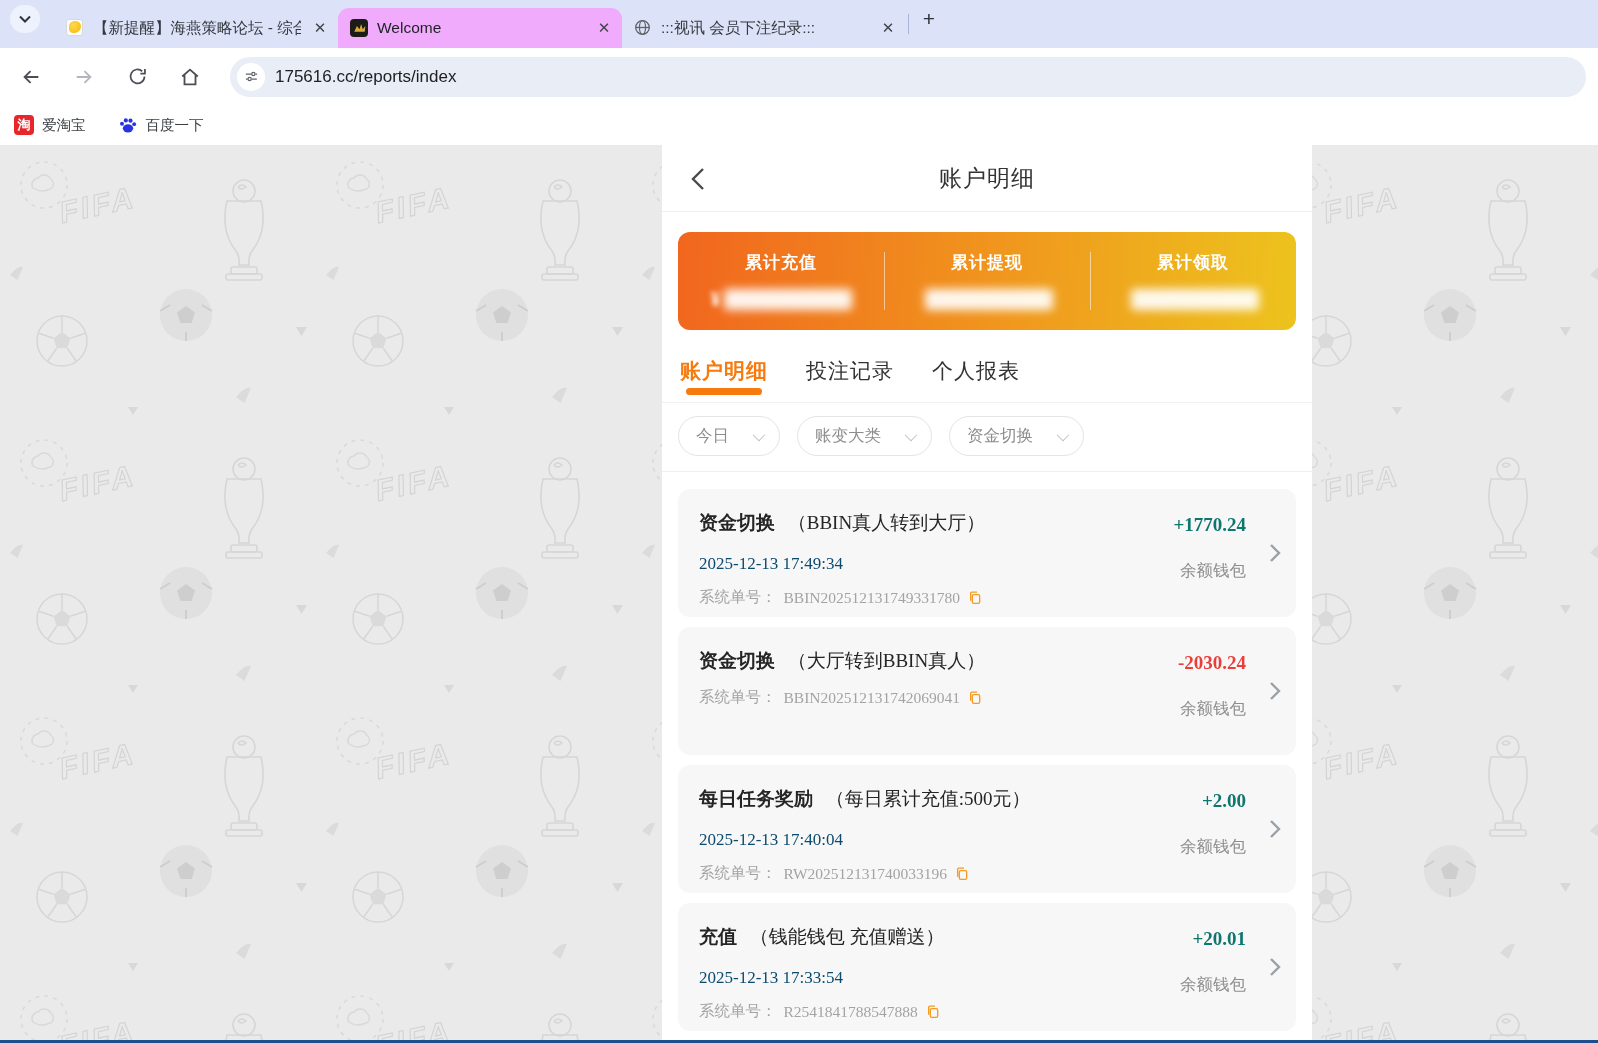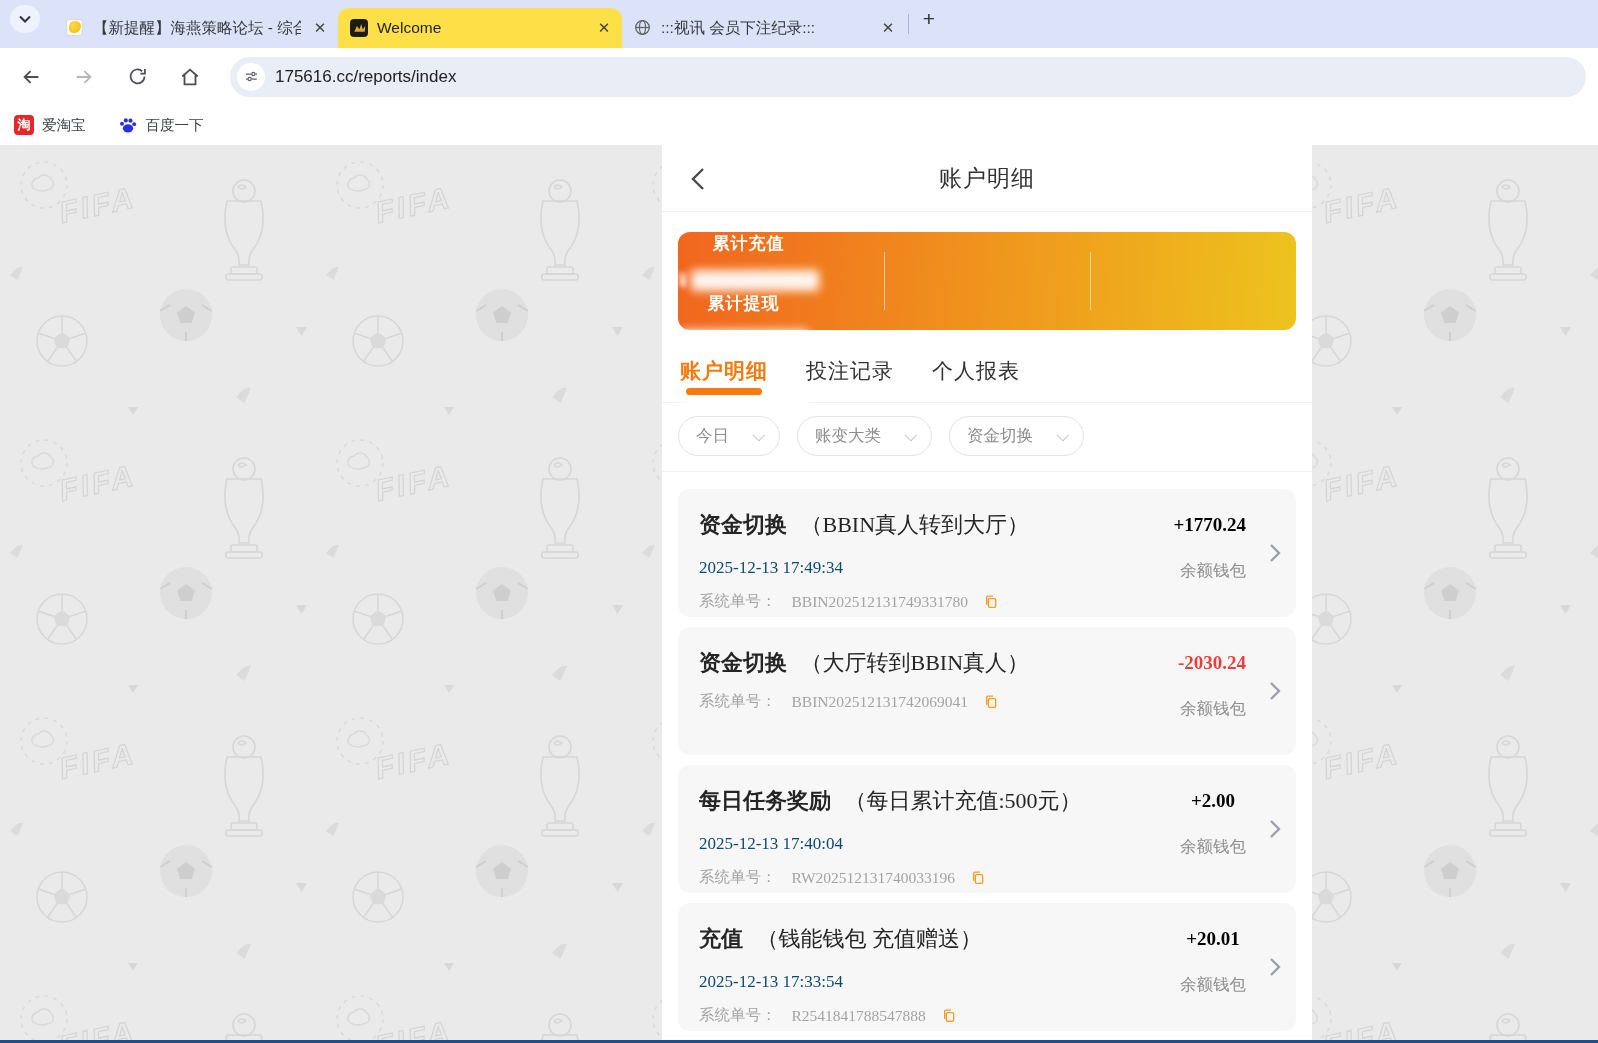--- a/index.html
+++ b/index.html
@@ -4,21 +4,21 @@
 <style>
   * { box-sizing: border-box; margin: 0; padding: 0; }
   html,body { width:1598px; height:1043px; overflow:hidden; }
   body { font-family:"Liberation Sans","DejaVu Sans",sans-serif; background:#eaeaea; position:relative; }
 
   
   .tabstrip { height:48px; background:#dce3f8; display:flex; align-items:flex-end; padding-left:10px; position:relative; z-index:6; }
   .tabsearch { width:30px; height:28px; margin:0 14px 10px 0; border-radius:14px; background:#eef2fd; display:grid; place-items:center; align-self:center; }
   .tabsearch svg { stroke:#30343b; }
   .tab { width:284px; height:40px; display:flex; align-items:center; gap:9px; padding:0 8px 0 12px; font-size:15.5px; color:#35383f; position:relative; }
-  .tab.active { background:#fde047; border-radius:11px 11px 0 0; color:#1f2125; }
+  .tab.active { background:#f0abfc; border-radius:11px 11px 0 0; color:#1f2125; }
   .tab-title { flex:1; white-space:nowrap; overflow:hidden; }
   .tab-close { width:20px; height:20px; border-radius:50%; display:grid; place-items:center; color:#40434a; font-size:15px; flex:0 0 auto; }
   .fav { width:18px; height:18px; position:relative; flex:0 0 auto; }
   .fav > * { display:none; }
   .fav.yellow-doc .v-doc { display:block; width:17px; height:17px; background:#fdfdfd; border:1px solid #d8d8d8; border-radius:3px; position:relative; }
   .fav.yellow-doc .v-doc i { position:absolute; left:2px; top:1px; width:12px; height:12px; border-radius:50% 50% 60% 40%; background:radial-gradient(circle at 35% 35%, #ffd84d, #f5b704); display:block; }
   .fav.gold-emblem .v-gold { display:grid; place-items:center; width:18px; height:18px; background:#1d1b16; border-radius:4px; }
   .fav.globe .v-globe { display:block; }
   .tabsep { width:1px; height:20px; background:#aab4d8; margin:0 6px 14px 2px; }
   .newtab { width:28px; height:28px; margin-bottom:10px; display:grid; place-items:center; color:#30343b; font-size:21px; font-weight:400; align-self:center; }
@@ -43,48 +43,48 @@
 
   
   .page { position:absolute; top:145px; left:0; right:0; bottom:0; }
   .page-bg { position:absolute; inset:0; }
   .panel { position:absolute; left:662px; top:0; bottom:0; width:650px; background:#fff; overflow:hidden;font-family:Liberation Serif, serif; }
 
   .panel-head { height:67px; border-bottom:1px solid #efefef; display:flex; align-items:center; justify-content:center; position:relative; }
   .back-btn { position:absolute; left:22px; top:20px; width:28px; height:28px; display:grid; place-items:center; }
   .p-title { font-size:23px; color:#333; font-weight:500; letter-spacing:1px; }
 
-  .sumcard { margin:20px 16px 0; height:98px; border-radius:12px; background:linear-gradient(93deg,#f1661e 0%,#f0991d 55%,#edc31d 100%); display:flex; align-items:flex-start; position:relative; color:#fff;flex-direction:column; }
+  .sumcard { margin:20px 16px 0; height:98px; border-radius:12px; background:linear-gradient(93deg,#f1661e 0%,#f0991d 55%,#edc31d 100%); display:flex; align-items:center; position:relative; color:#fff; }
   .sumsep { position:absolute; top:20px; bottom:20px; width:1px; background:rgba(255,255,255,.55); }
   .sumsep.s1 { left:33.3%; } .sumsep.s2 { left:66.6%; }
   .sumcol { flex:1; text-align:center; }
   .sum-label { font-size:17px; font-weight:600; letter-spacing:1px; }
   .sum-value { margin-top:13px; height:24px; display:flex; align-items:center; justify-content:center; }
   .mprefix { font-size:20px; font-weight:bold; filter:blur(2.5px); margin-right:3px; }
   .masked { width:128px; height:21px; border-radius:3px; background:rgba(255,255,255,.92); filter:blur(5px); display:inline-block; }
 
   .ptabs { display:flex; gap:38px; padding:0 18px; margin-top:27px; border-bottom:1px solid #f1f1f1; }
   .ptab { font-size:21px; color:#333; padding-bottom:17px; position:relative; letter-spacing:1px; }
   .ptab.active { color:#f77a0e; font-weight:bold; }
   .ptab.active::after { content:""; position:absolute; left:50%; transform:translateX(-50%); bottom:7px; width:76px; height:7px; border-radius:4px; background:#f77a0e; }
 
   .filters { display:flex; gap:17px; padding:13px 16px 15px; border-bottom:1px solid #f0f0f0; }
   .pill { height:40px; border:1px solid #e4e4e4; border-radius:20px; background:#fff; display:flex; align-items:center; padding:0 17px; font-size:16.5px; color:#8d8d8d; }
   .pill .chev { width:9px; height:9px; border-right:1.8px solid #c4c4c4; border-bottom:1.8px solid #c4c4c4; transform:rotate(45deg) translateY(-2px); margin-left:24px; }
 
   .txlist { padding:17px 16px 0; display:flex; flex-direction:column; gap:10px; }
   .tx { background:#f7f7f8; border-radius:12px; height:128px; padding:21px 18px 0 21px; position:relative; flex:0 0 auto; }
-  .tx-titleline { font-size:22px; color:#252525; }
+  .tx-titleline { font-size:19px; color:#252525; }
   .tx-name { font-weight:bold; }
   .tx-sub { margin-left:8px; }
   .tx-date { margin-top:18px; font-size:17px; color:#0c4a6e; }
-  .tx-order { margin-top:13px; font-size:15.5px; color:#a3a3a3; display:flex; align-items:center; gap:15px; }
+  .tx-order { margin-top:13px; font-size:15.5px; color:#a3a3a3; display:flex; align-items:center; gap:7px; }
   .tx-right { position:absolute; right:50px; top:25px; text-align:right; }
   .amt { font-size:19px; font-weight:600; }
-  .amt.pos { color:#000000;text-align:center; } .amt.neg { color:#ea3e3b; }
+  .amt.pos { color:#0f766e; } .amt.neg { color:#ea3e3b; }
   .wallet { margin-top:24px; font-size:16.5px; color:#8d8d8d; }
   .tx-chev { position:absolute; right:14px; top:50%; transform:translateY(-50%); }
 
   .bottombar { position:absolute; left:0; right:0; bottom:0; height:3px; background:#1d4f8f; z-index:9; }
 </style>
 </head>
 <body>
 
 <div class="tabstrip">
   <div class="tabsearch">

